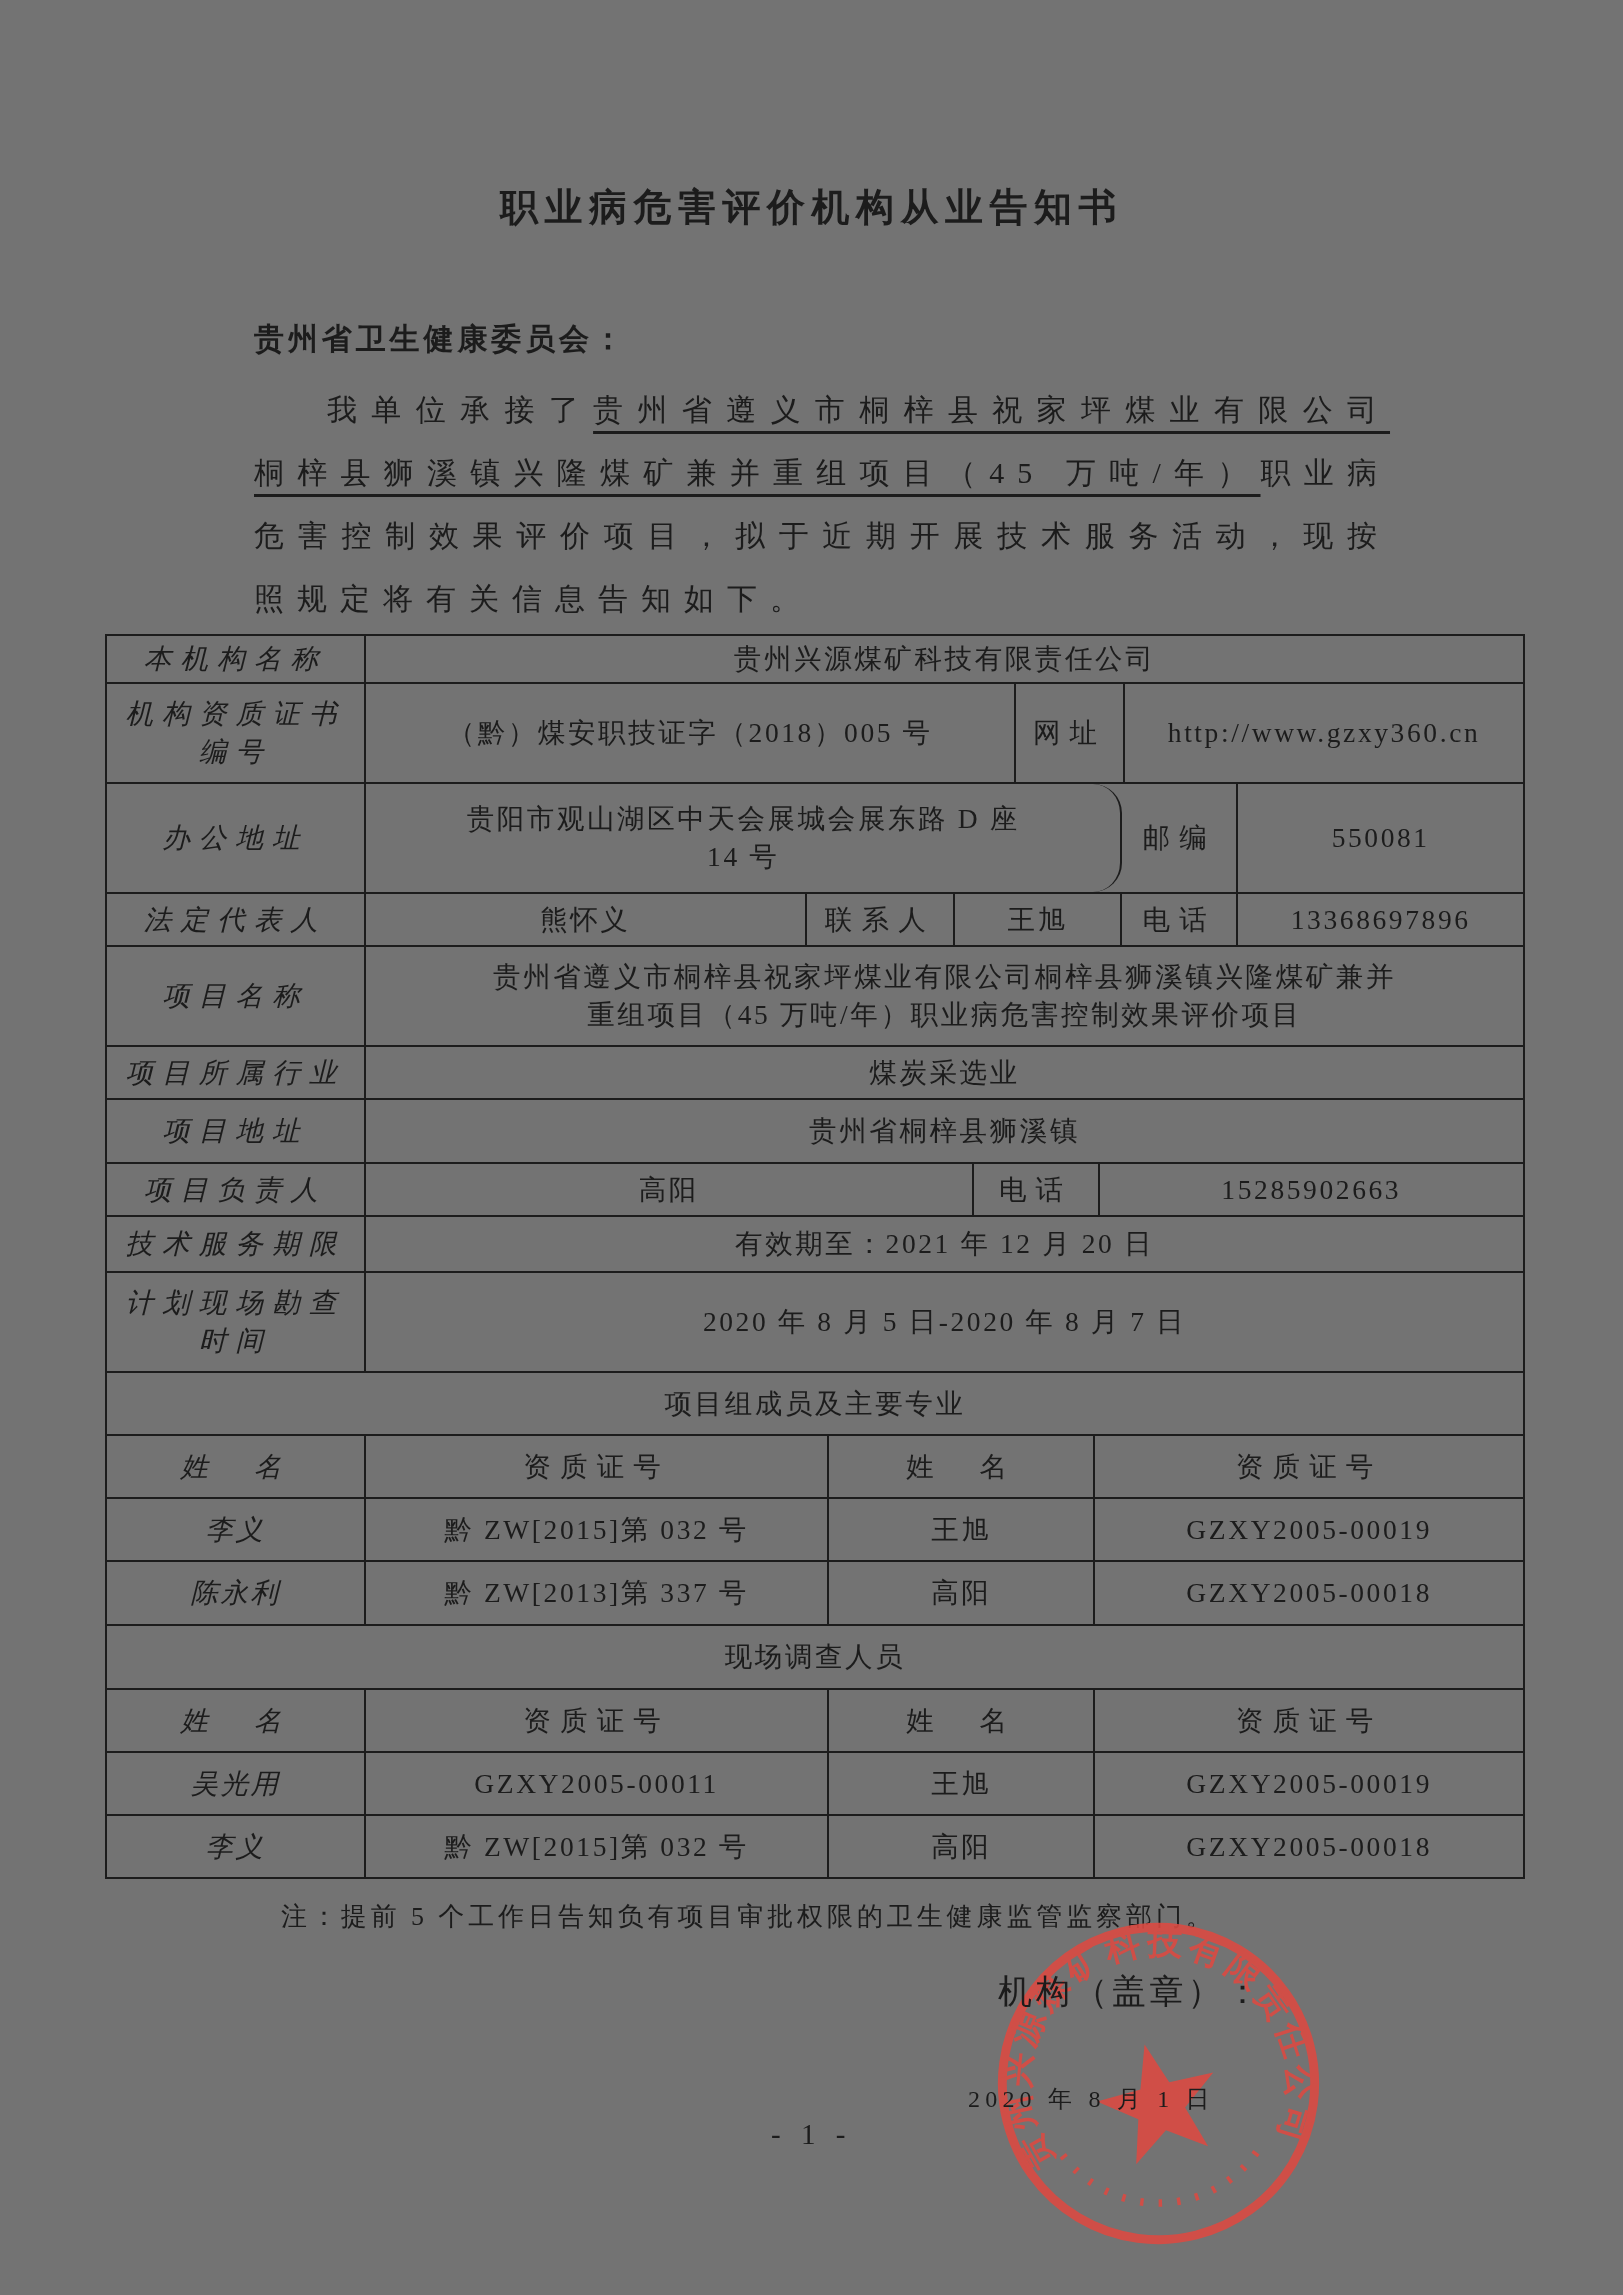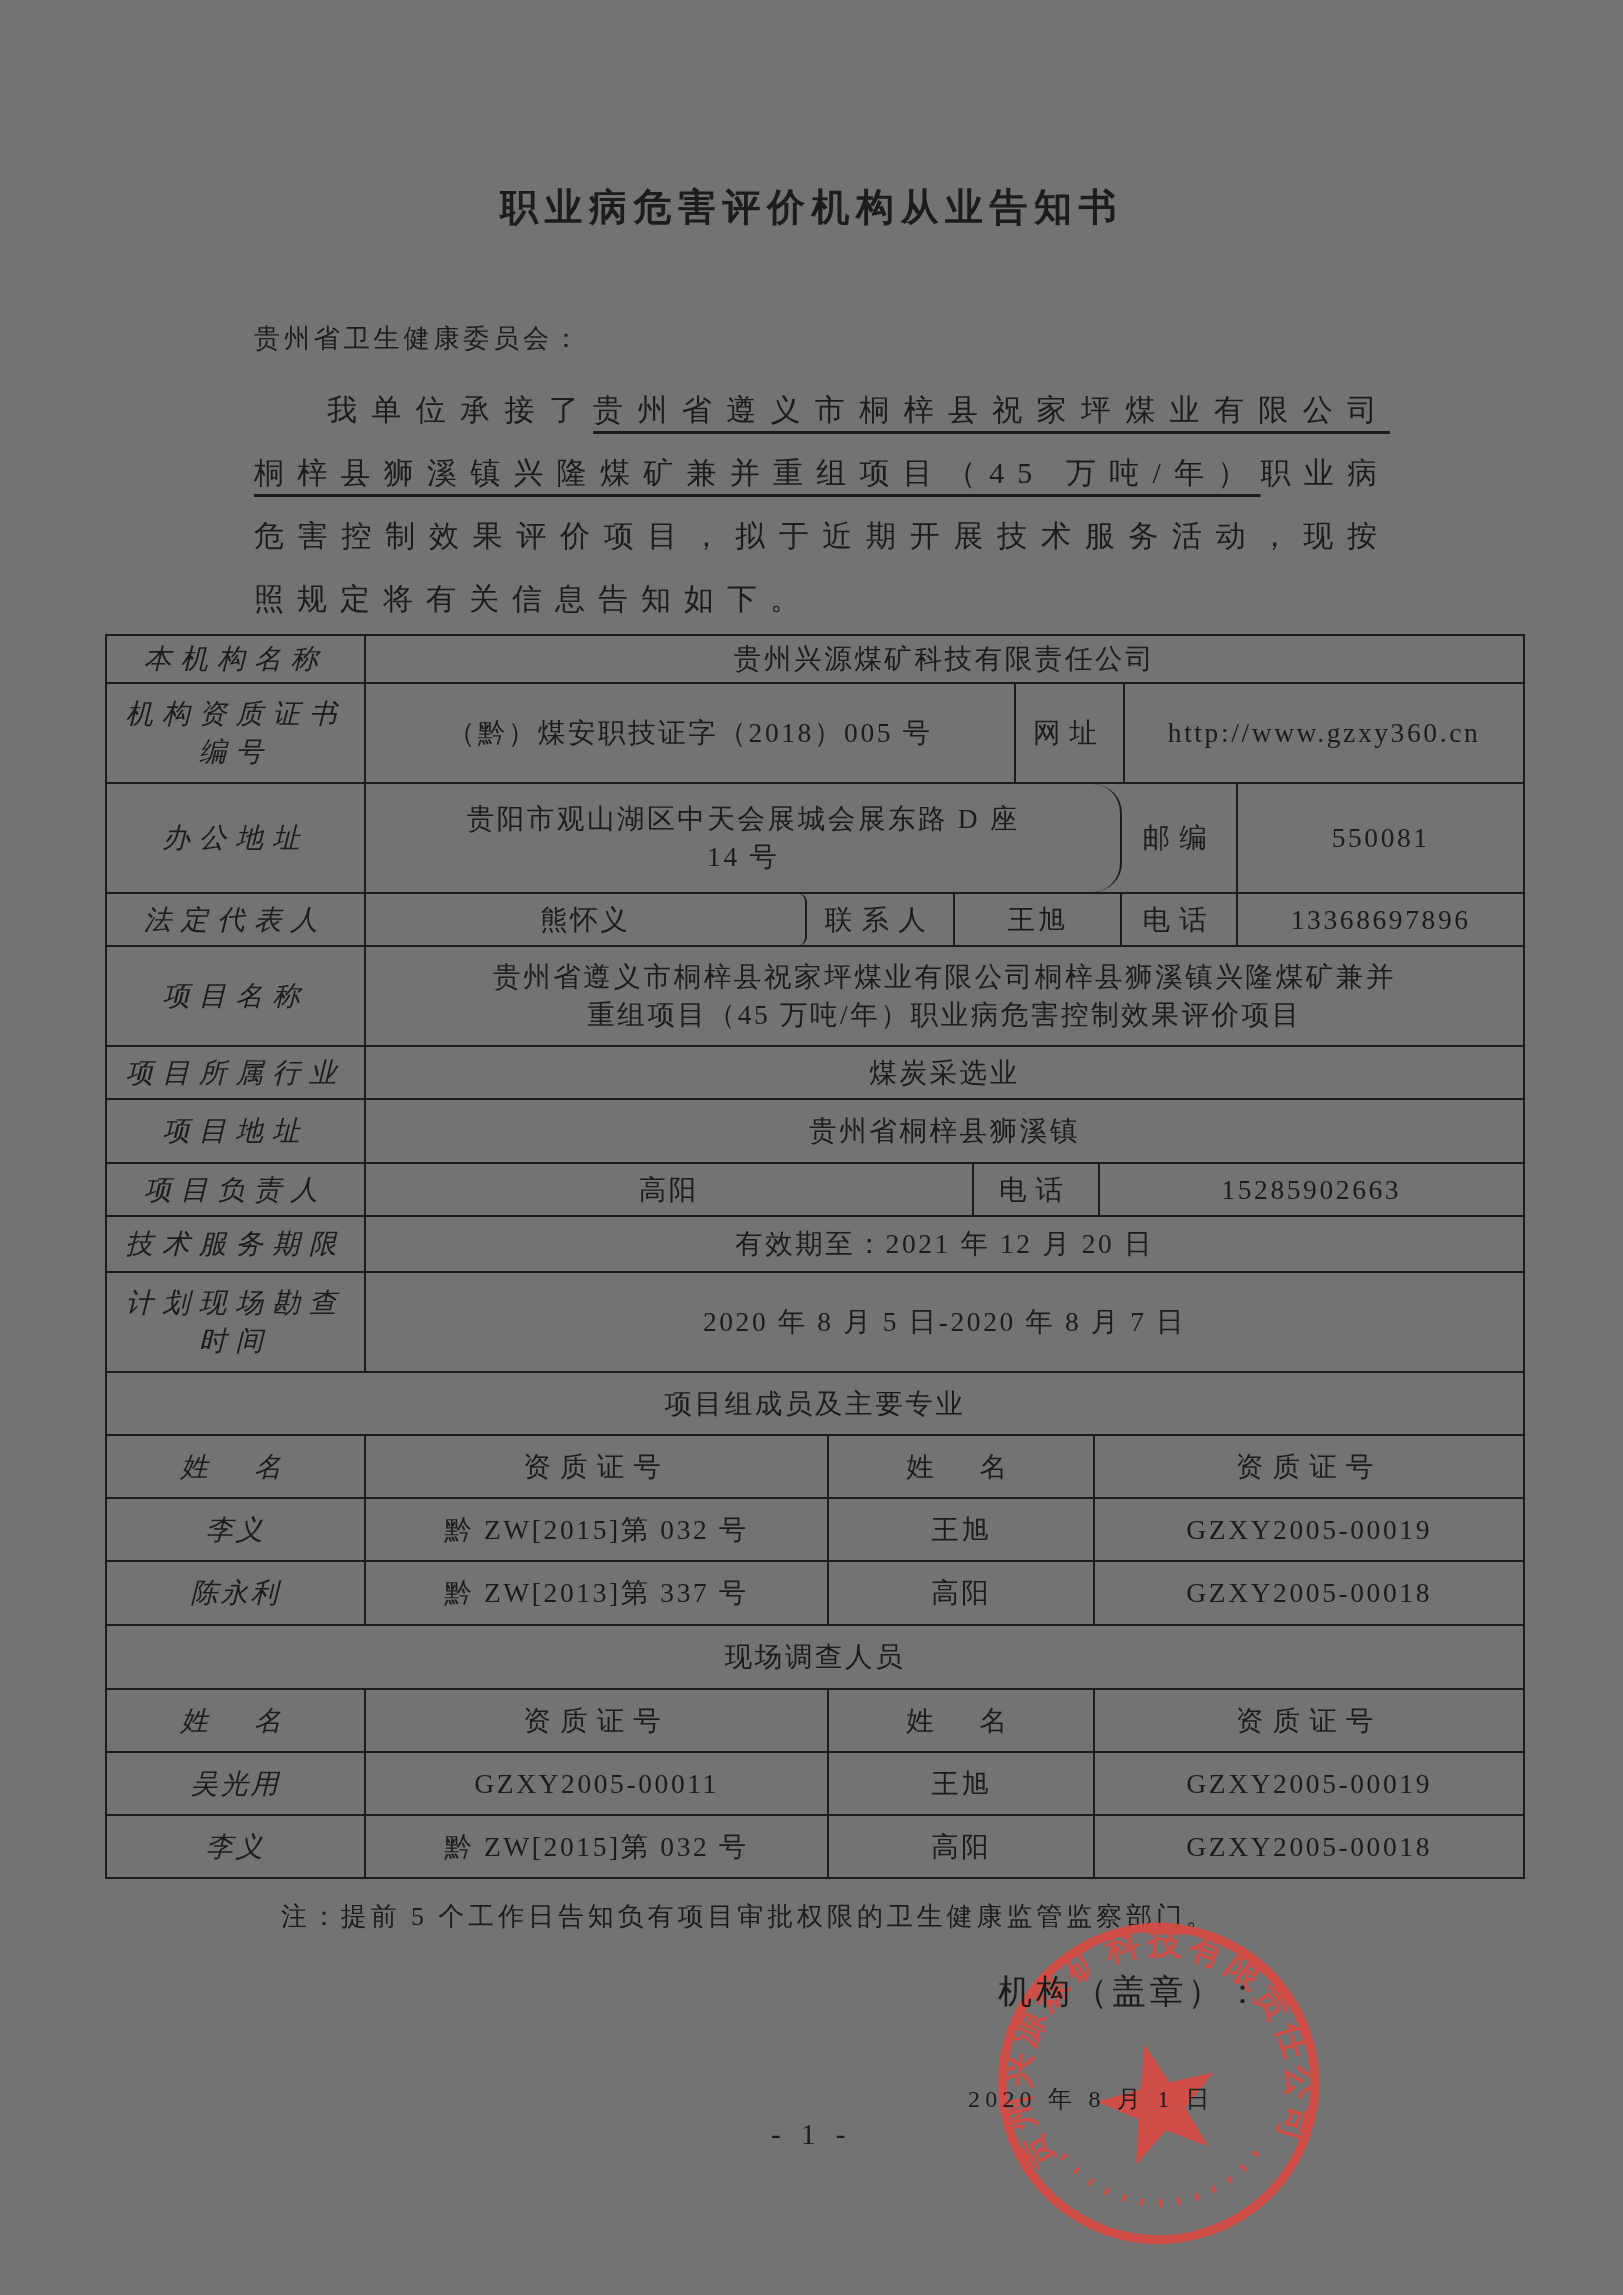--- a/index.html
+++ b/index.html
@@ -15,23 +15,24 @@
     padding-top:181px;
     text-align:center;
     font-family:"Liberation Sans","DejaVu Sans",sans-serif;
     font-weight:bold;
     font-size:38px;
     letter-spacing:6.5px;
     line-height:52px;
   }
   .salutation {
     margin:84px 236px 0 254px;
-    font-size:26px;
+    font-size:30px;
     letter-spacing:3.9px;
     line-height:43px;
+    font-weight:bold;
   }
   .paragraph {
     margin:18.3px 233px 0 254px;
     font-size:30px;
     letter-spacing:13px;
     line-height:63px;
     text-align:justify;
     text-indent:73px;
   }
   .paragraph .u {
@@ -56,21 +57,21 @@
     box-sizing:border-box;
     letter-spacing:2.6px;
   }
   .cell:last-child { border-right:none; flex:1 1 auto; }
   .lab { letter-spacing:9.2px; }
   .pre { white-space:pre-line; }
   
   .w-label { flex:0 0 18.3%;font-style:italic; }
   .w459 { flex:0 0 45.9%; } .w77 { flex:0 0 7.7%; }
   .w534 { flex:0 0 53.4%;border-radius:29px; } .w82 { flex:0 0 8.2%; }
-  .w311 { flex:0 0 31.1%;border-radius:8px; } .w105 { flex:0 0 10.5%; } .w118 { flex:0 0 11.8%; }
+  .w311 { flex:0 0 31.1%; } .w105 { flex:0 0 10.5%; } .w118 { flex:0 0 11.8%; }
   .w429 { flex:0 0 42.9%; } .w89 { flex:0 0 8.9%; }
   .w327 { flex:0 0 32.7%; } .w188 { flex:0 0 18.8%; }
   .h70  { min-height:46px; }
   .h78  { min-height:51px; }
   .h82  { min-height:54px; }
   .h93  { min-height:61px; }
   .h95  { min-height:62px; }
   .h150 { min-height:98px; }
   .h165 { min-height:108px; }
   

